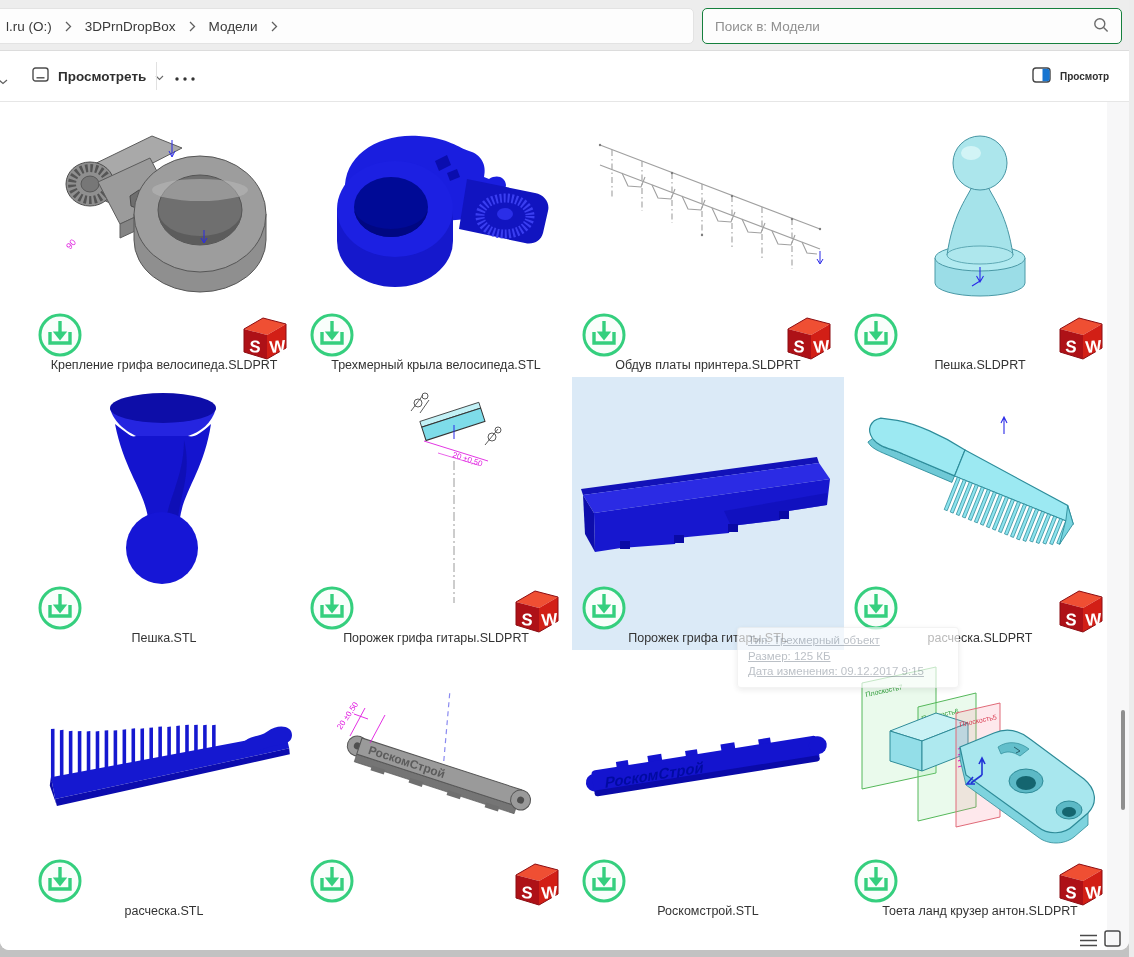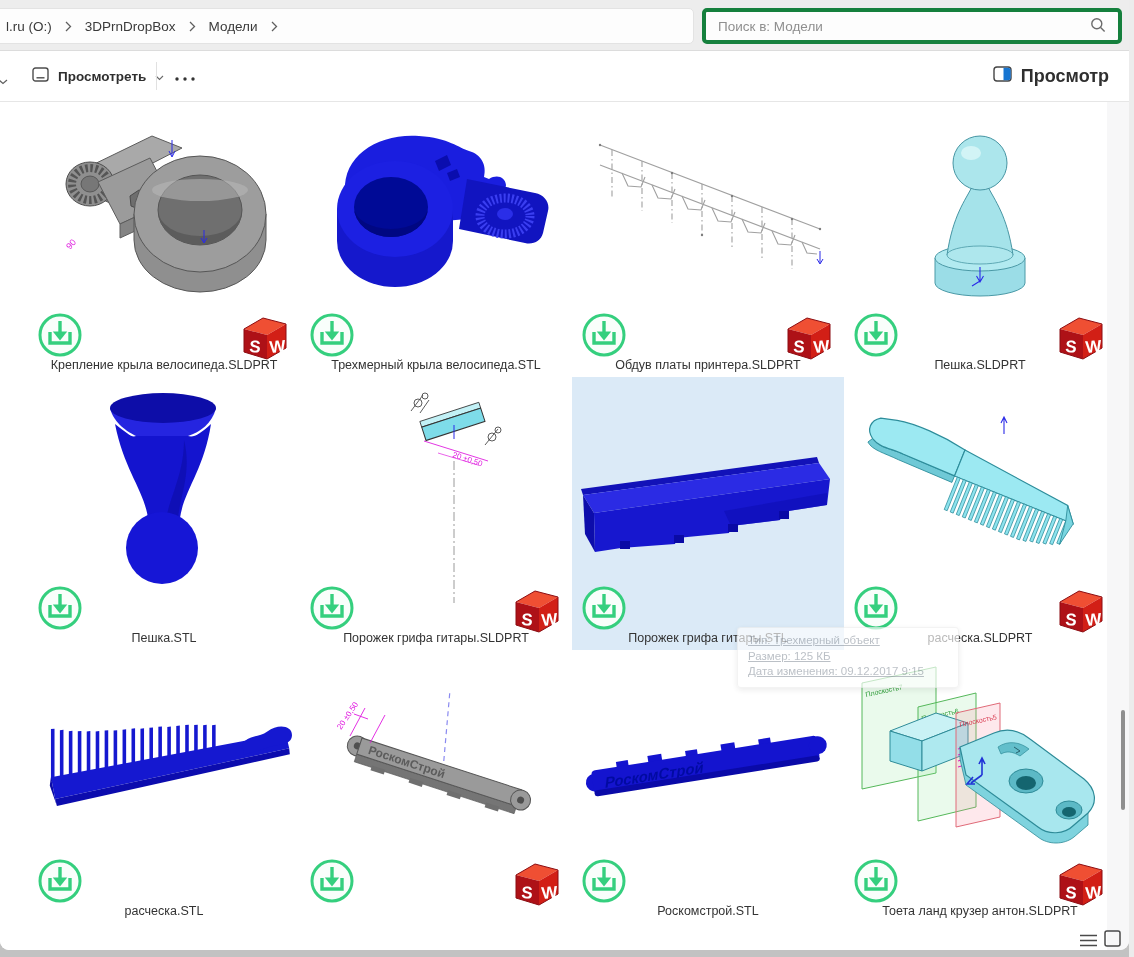--- a/index.html
+++ b/index.html
@@ -18,31 +18,31 @@
   .addressbar { position:absolute; top:0; left:0; right:0; height:50px; background:#ededed; border-bottom:1px solid #dcdcdc; }
   .crumb-box {
     position:absolute; left:-6px; top:8px; width:700px; height:36px; box-sizing:border-box;
     background:#fdfdfd; border:1px solid #e3e3e3; border-radius:5px;
     display:flex; align-items:center; padding-left:8px; font-size:13.5px; color:#3a3a3a;
   }
   .crumb { padding:0 3px; white-space:nowrap; }
   .chev { display:flex; align-items:center; padding:0 10px; }
   .search-box {
     position:absolute; left:702px; top:8px; width:420px; height:36px; box-sizing:border-box;
-    background:#fdfdfd; border:4px solid #15803d; border-radius:5px;
+    background:#fdfdfd; border:1px solid #15803d; border-radius:5px;
     display:flex; align-items:center; padding:0 12px; font-size:13.5px; color:#8f8f8f;
   }
   .search-box .ph { flex:1; white-space:nowrap; overflow:hidden; }
   
   .toolbar { position:absolute; top:51px; left:0; right:0; height:50px; background:#ffffff; border-bottom:1px solid #e6e6e6;font-weight:bold; }
   .stub-chevron { position:absolute; left:-2px; top:20px; }
   .view-btn { position:absolute; left:22px; top:9px; height:32px; display:flex; align-items:center; gap:9px; padding:0 10px; font-size:13.5px; color:#2f2f2f; border-radius:4px; cursor:default; }
   .tb-sep { position:absolute; left:156px; top:11px; width:1px; height:28px; background:#e1e1e1; }
   .more-btn { position:absolute; left:166px; top:9px; width:38px; height:32px; display:flex; align-items:center; justify-content:center; border-radius:4px; }
-  .preview-toggle { position:absolute; right:12px; top:9px; height:32px; display:flex; align-items:center; gap:9px; padding:0 8px; font-size:18px; color:#2f2f2f; border-radius:4px; }
+  .preview-toggle { position:absolute; right:12px; top:9px; height:32px; display:flex; align-items:center; gap:9px; padding:0 8px; font-size:10px; color:#2f2f2f; border-radius:4px; }
   
   .content { position:absolute; top:102px; left:0; width:1107px; height:848px; background:#ffffff; }
   .grid { position:absolute; left:28px; top:2px; display:grid; grid-template-columns:repeat(4,272px); grid-auto-rows:273px; }
   .tile { position:relative; width:272px; height:273px; }
   .tile.selected { background:#dbeaf7; }
   .thumb { position:absolute; top:6px; left:0; right:0; height:206px; display:flex; align-items:center; justify-content:center; overflow:visible; }
   .sync { position:absolute; left:9px; bottom:19px; width:46px; height:46px; }
   .sw-badge { position:absolute; right:10px; bottom:17px; width:50px; height:46px; }
   .label { position:absolute; left:4px; right:4px; bottom:2px; height:17px; text-align:center; font-size:12.5px; color:#333333; white-space:nowrap; overflow:hidden; }
   
@@ -173,21 +173,21 @@
     <div class="sw-badge">
       <svg width="50" height="46" viewBox="0 0 50 46">
         <polygon points="4,15 23,4 46,10 27,21" fill="#ef4f33"></polygon>
         <polygon points="4,15 27,21 27,45 4,38" fill="#ae1117"></polygon>
         <polygon points="27,21 46,10 46,34 27,45" fill="#d21f16"></polygon>
         <polygon points="4,15 23,4 46,10 46,34 27,45 4,38" fill="none" stroke="#8c0d12" stroke-width="1"></polygon>
         <text x="9" y="38" font-size="17" font-weight="bold" fill="#ffffff" transform="rotate(4 9 38)">S</text>
         <text x="30" y="39" font-size="17" font-weight="bold" fill="#ffffff" transform="rotate(-5 30 39)">W</text>
       </svg>
     </div>
-    <div class="label">Крепление крыла велосипеда.SLDPRT</div>
+    <div class="label">Крепление грифа велосипеда.SLDPRT</div>
   </div>
         <div class="tile">
     <div class="thumb">
             <svg width="238" height="185" viewBox="0 0 238 185">
     <path d="M28,70 C26,34 62,12 102,15 C132,17 142,27 152,30 C164,33 170,44 167,56 L172,58 C180,53 188,56 189,64 L187,76 150,98 60,106 Z" fill="#1a1edf"></path>
     <path d="M150,58 L218,72 C228,74 233,82 231,90 L226,112 C224,120 216,124 208,122 L142,108 Z" fill="#1114c0"></path>
     <ellipse cx="188" cy="95" rx="25" ry="18" fill="none" stroke="#3a3ef0" stroke-width="9" stroke-dasharray="2 2"></ellipse>
     <ellipse cx="188" cy="93" rx="8" ry="6" fill="#2a2ee8"></ellipse>
     <path d="M20,88 L20,120 A58,46 0 0 0 136,120 L136,88" fill="#1518cc"></path>
     <ellipse cx="78" cy="88" rx="58" ry="48" fill="#1c20e2"></ellipse>

